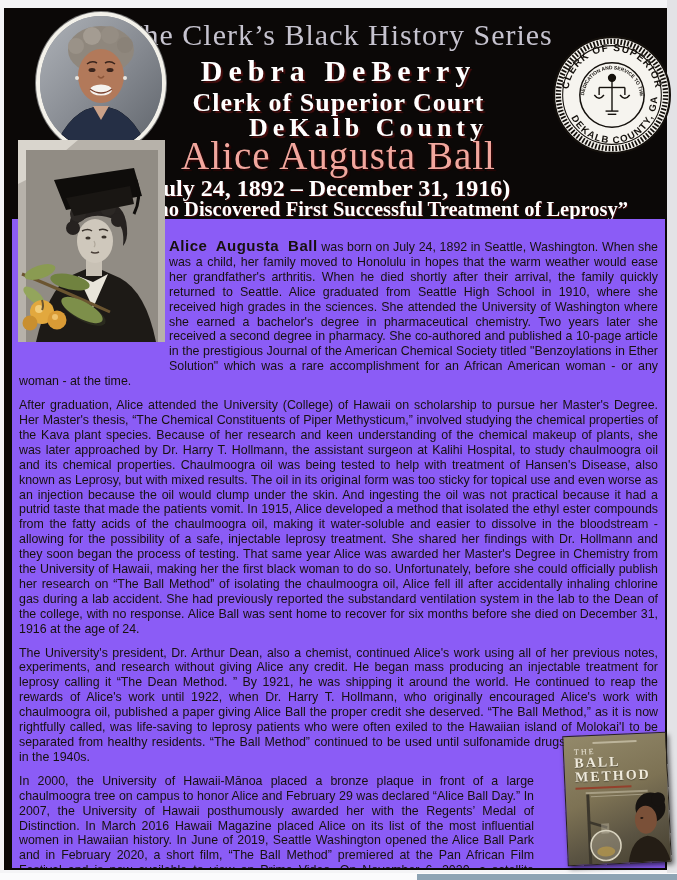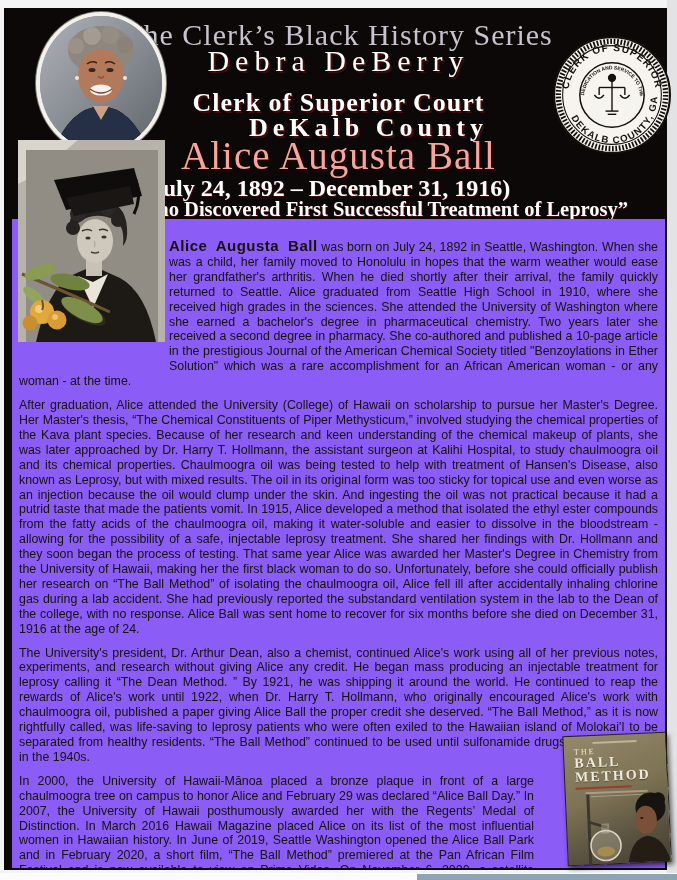--- a/index.html
+++ b/index.html
@@ -5,21 +5,21 @@
   html,body{margin:0;padding:0;}
   body{width:677px;height:880px;background:#f4f4f6;font-family:"Liberation Sans",sans-serif;position:relative;overflow:hidden;}
   .page-black{position:absolute;left:4px;top:8px;width:663px;height:862px;background:#0b0807;}
   .right-edge{position:absolute;right:0;top:0;width:10px;height:880px;background:#e3e3e6;}
   .bottom-edge{position:absolute;left:0;bottom:0;width:677px;height:7px;background:#fbfbfc;}
   .bottom-edge .blue-bar{position:absolute;right:0;bottom:0;width:260px;height:6px;background:#8ea4b4;}
 
   
   .hdr{position:absolute;left:0;width:677px;text-align:center;color:#fff;font-family:"Liberation Serif",serif;white-space:nowrap;}
   .series{top:18px;font-size:30px;color:#c6c3cf;letter-spacing:1px;}
-  .name{top:44px;font-size:30px;font-weight:normal;letter-spacing:6px;text-shadow:2px 2px 1px #4a0d0d;}
+  .name{top:54px;font-size:30px;font-weight:bold;letter-spacing:6px;text-shadow:2px 2px 1px #4a0d0d;}
   .clerk{top:88px;font-size:26px;font-weight:bold;letter-spacing:1px;text-shadow:2px 2px 1px #4a0d0d;}
   .county{top:113px;font-size:26px;font-weight:bold;letter-spacing:5px;text-shadow:2px 2px 1px #4a0d0d;transform:translateX(30px);}
   .alice{top:133px;font-size:39px;color:#f2a79e;letter-spacing:1px;text-shadow:2px 2px 1px #2a0505;}
   .dates{top:175px;font-size:24px;font-weight:bold;text-shadow:1px 1px 0 #400b0b;transform:translateX(-12px);}
   .tagline{top:198px;font-size:20.5px;font-weight:bold;text-shadow:1px 1px 0 #400b0b;}
 
   
   .deberry{position:absolute;left:36px;top:12px;width:122px;height:134px;border-radius:50%;border:4px solid #f3f1ea;overflow:hidden;box-shadow:0 0 0 1px #777;background:#8c9097;}
   .deberry svg{display:block;}
   .alice-photo{position:absolute;left:18px;top:140px;width:147px;height:202px;z-index:3;}

